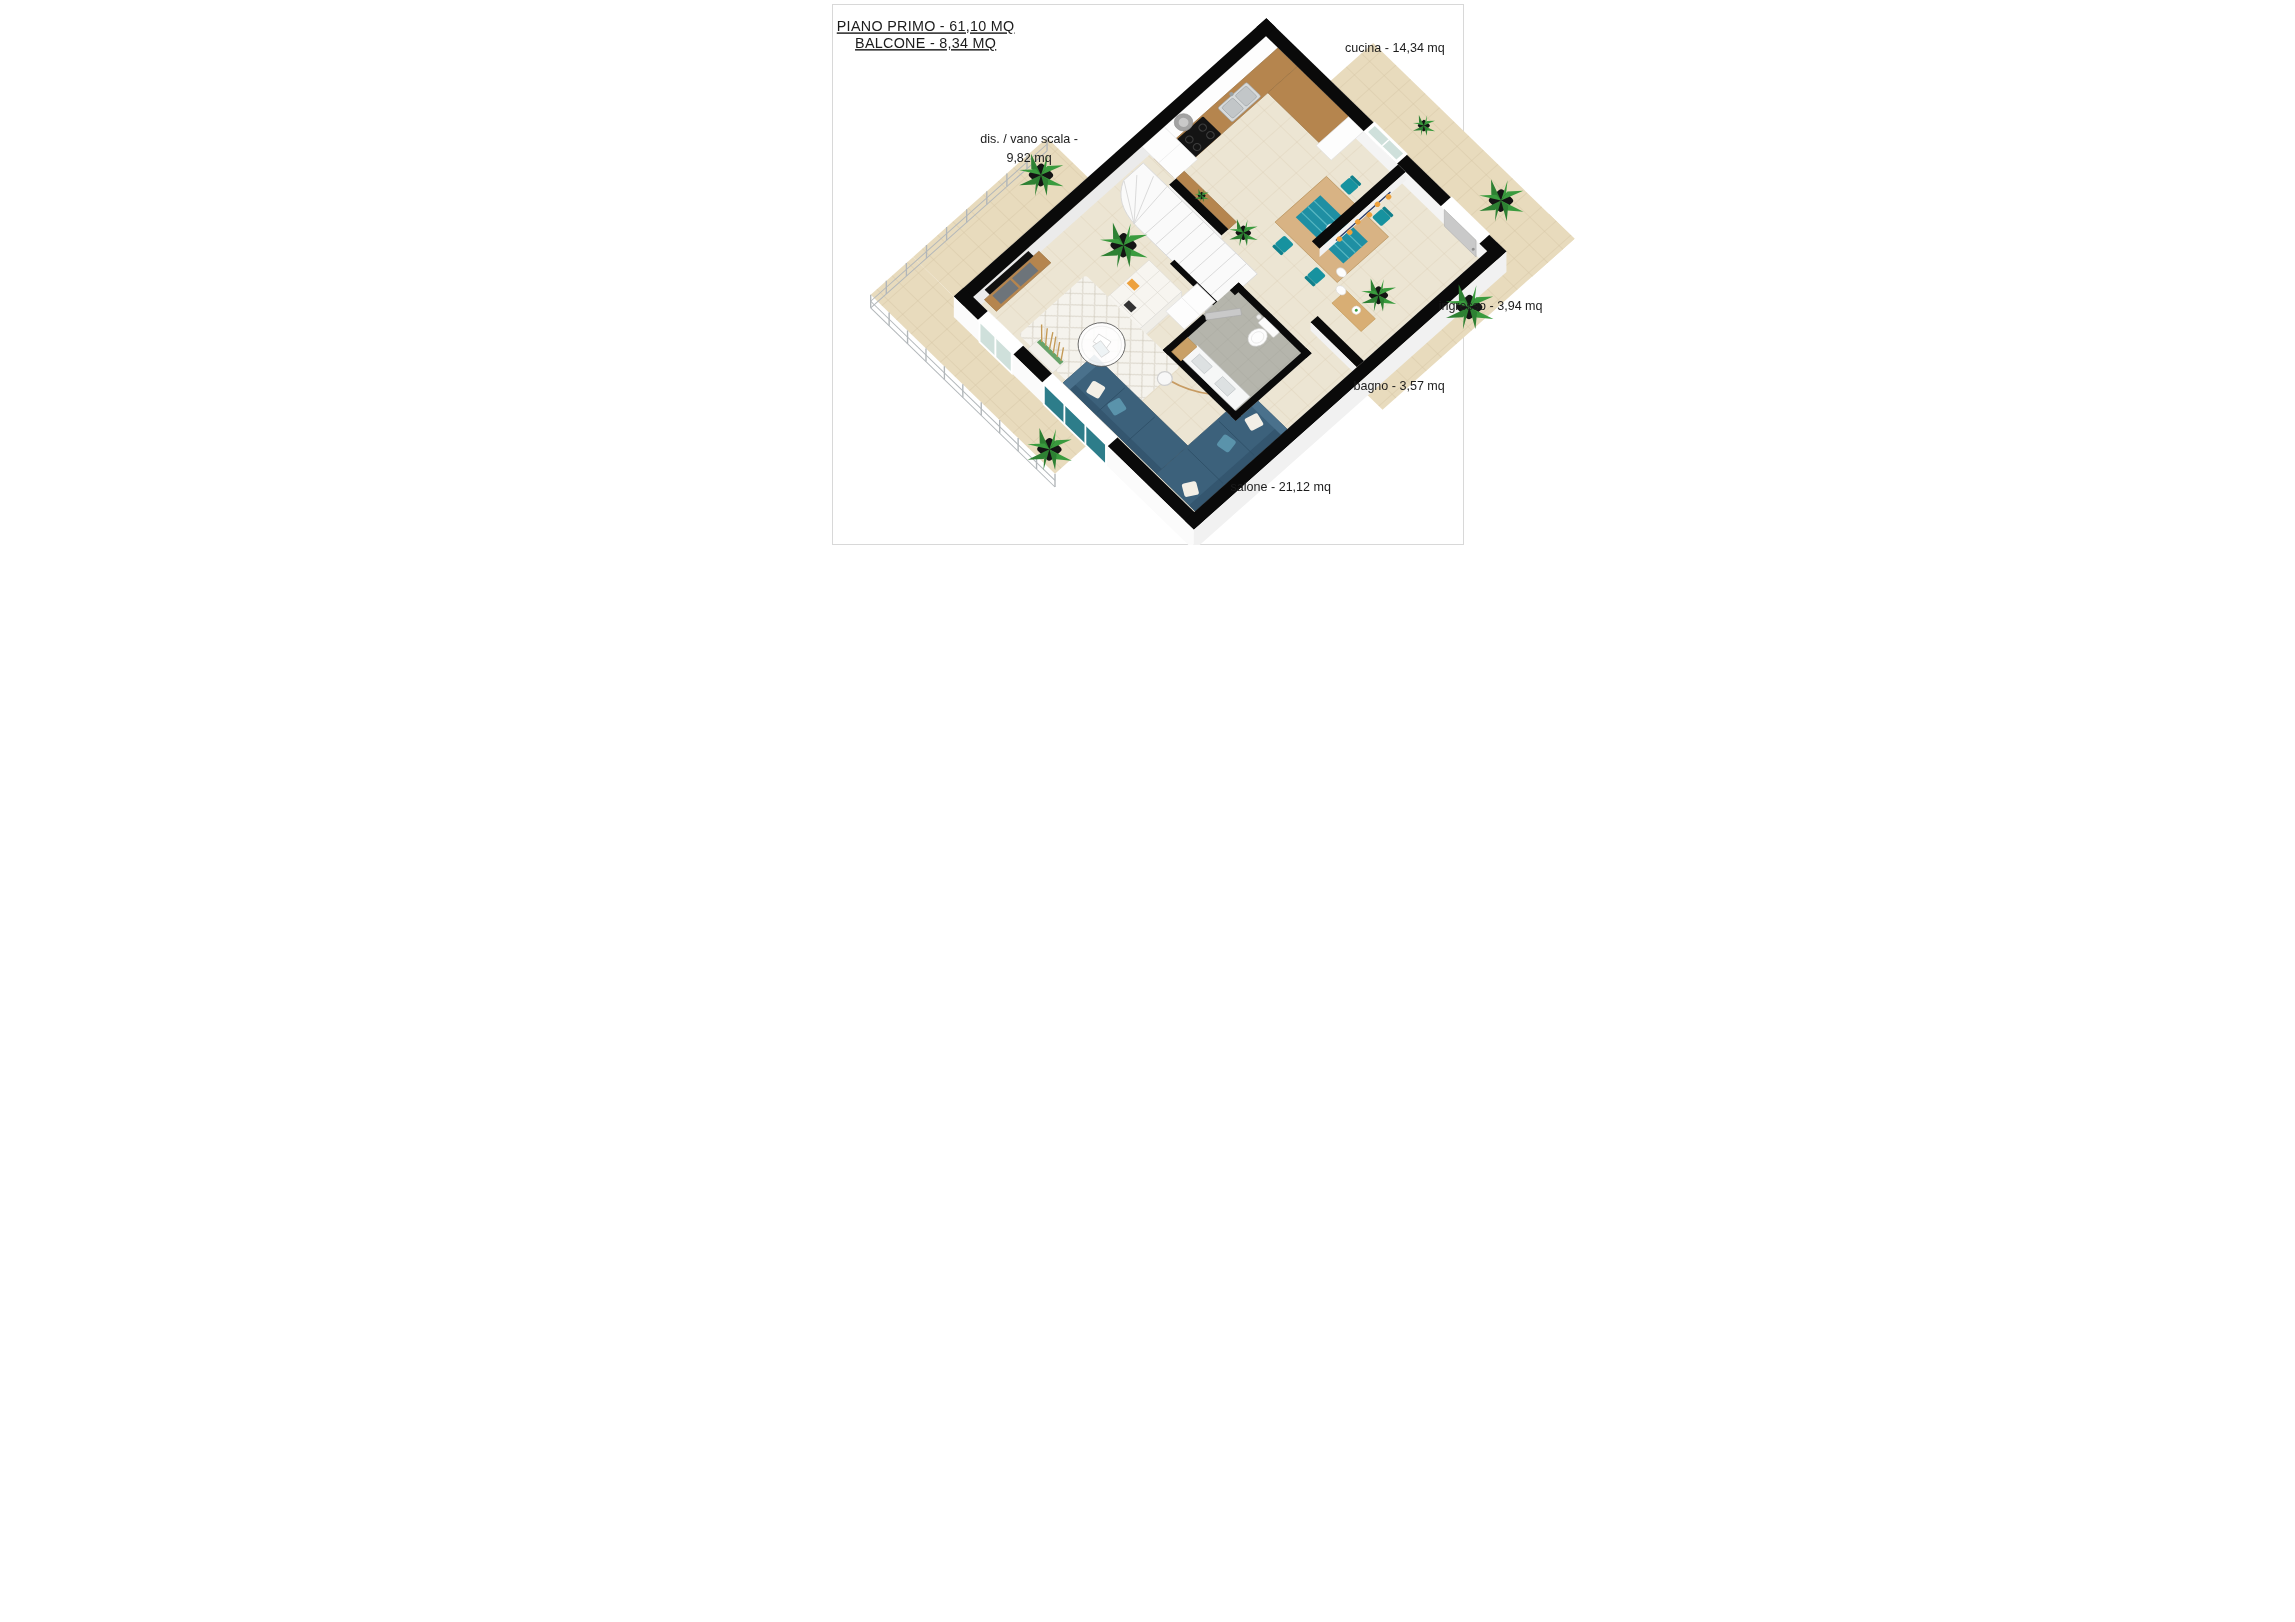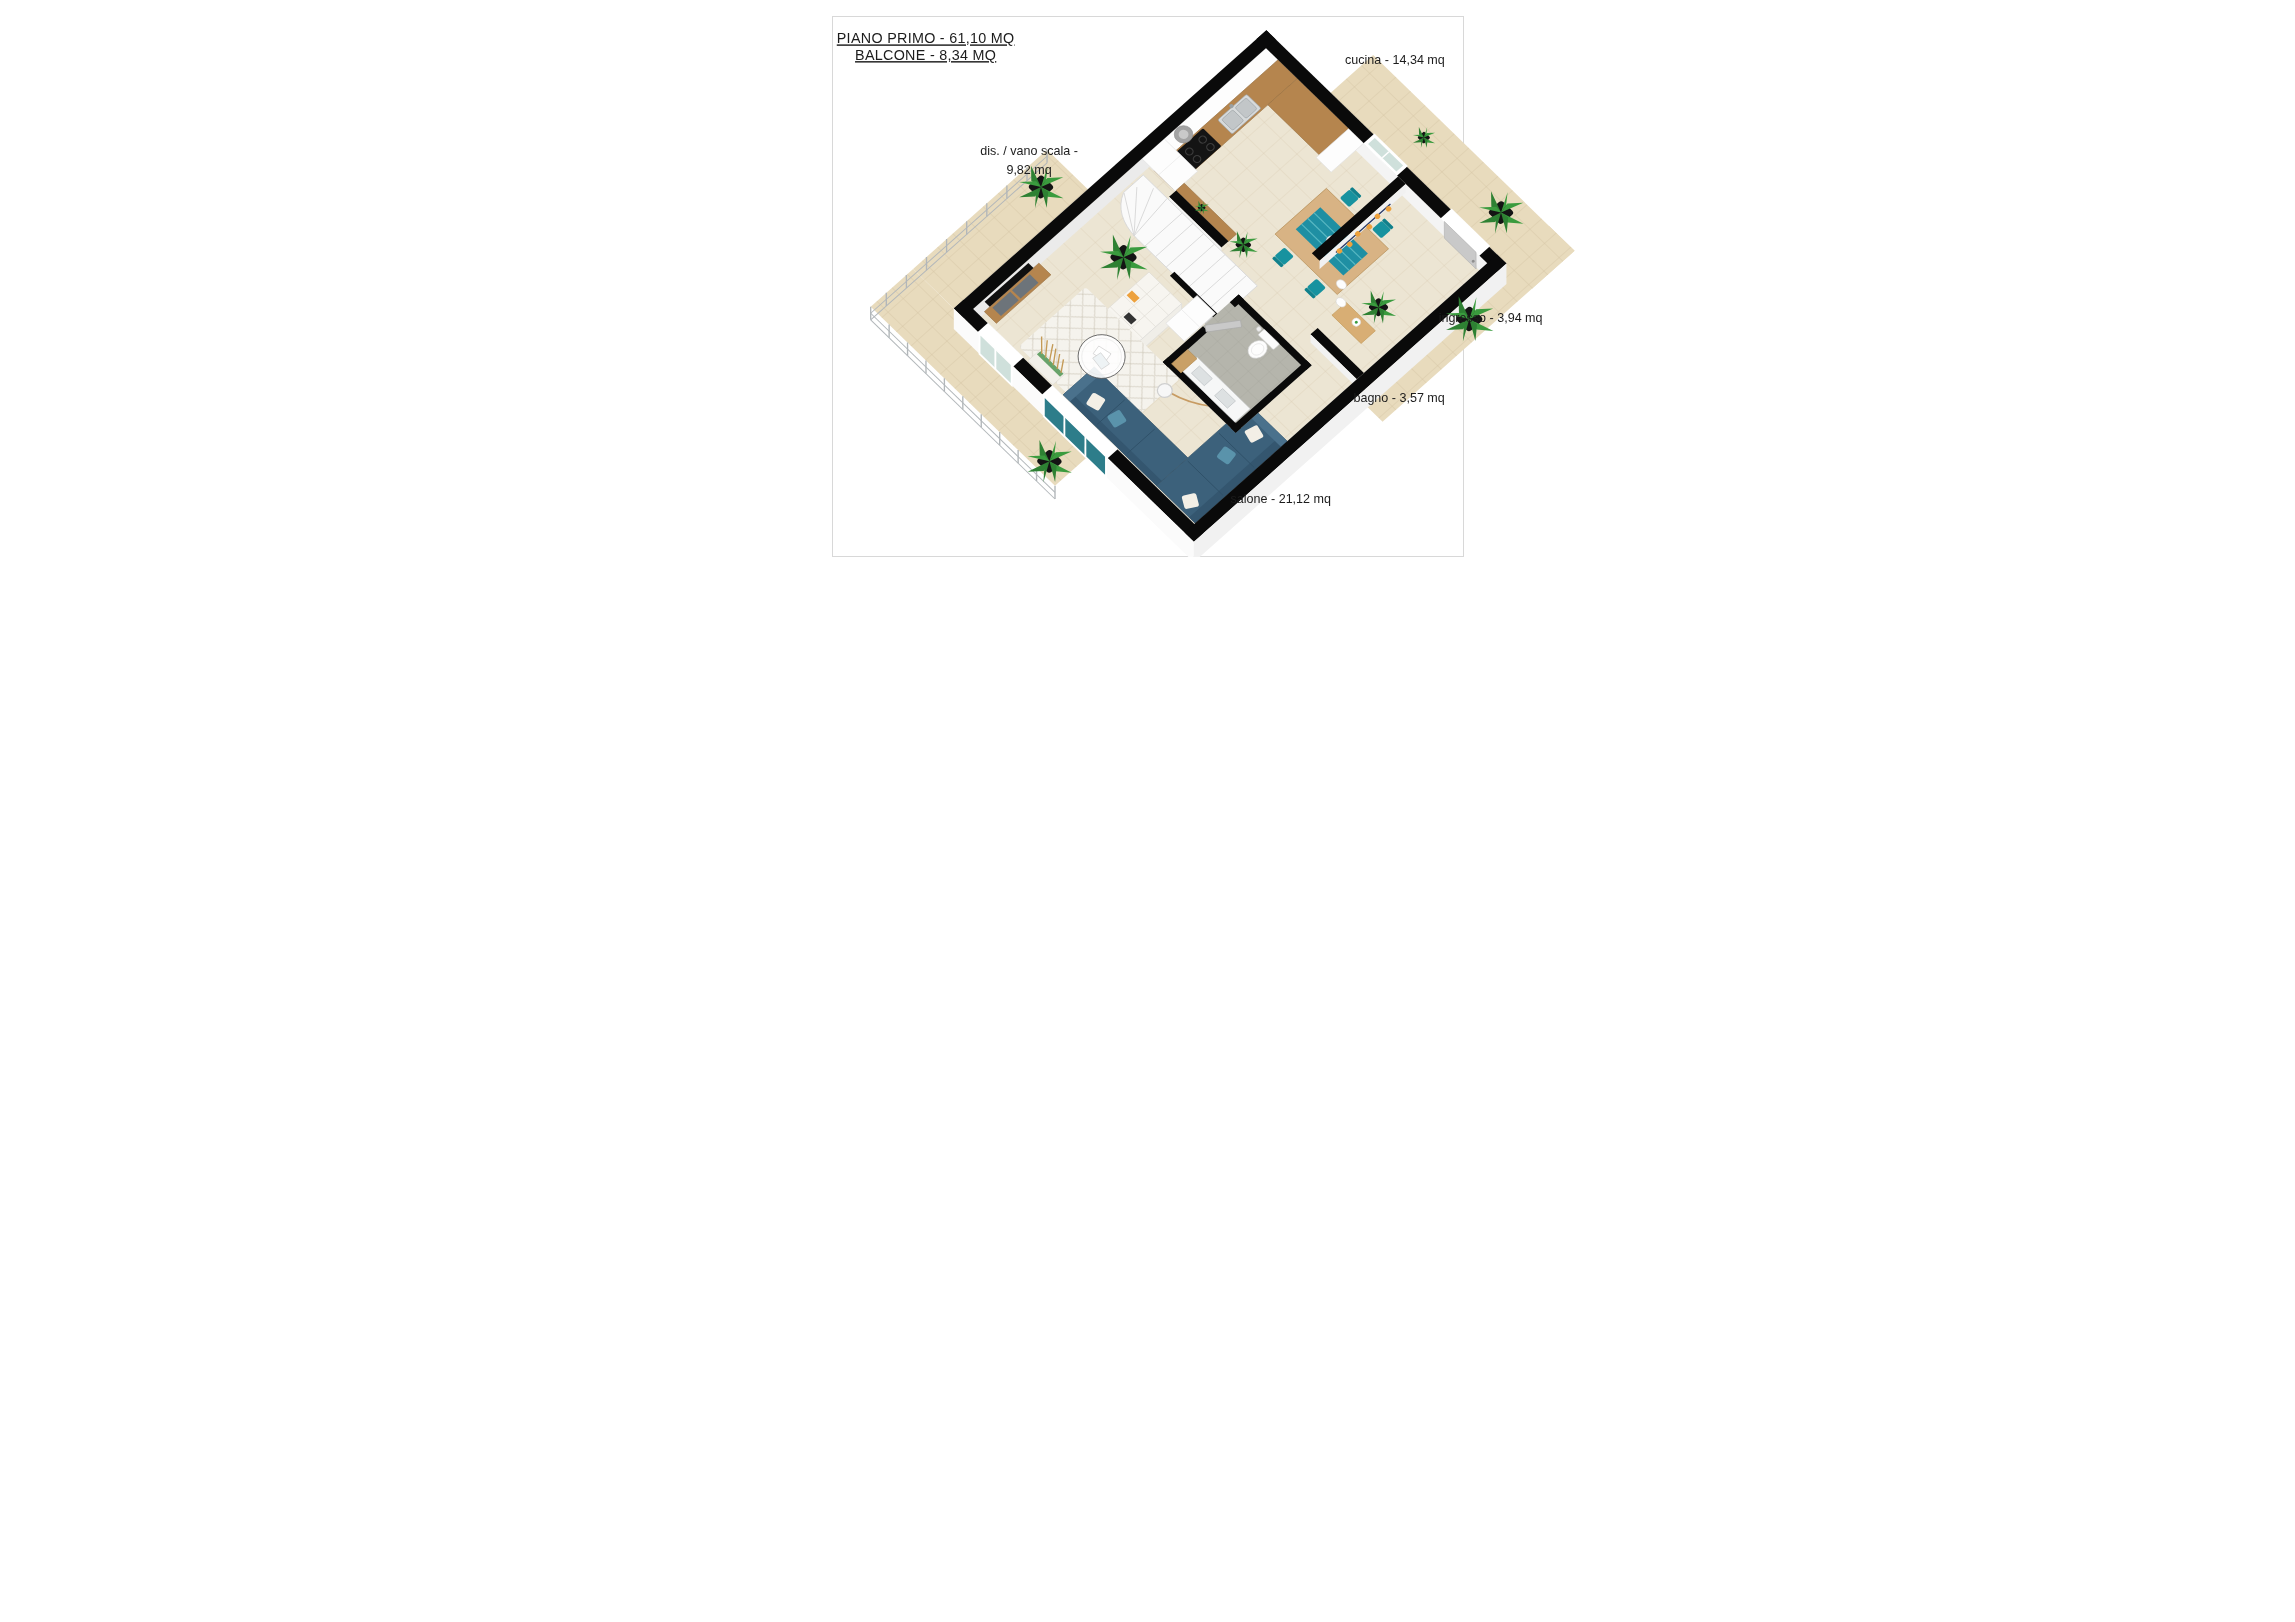--- a/index.html
+++ b/index.html
@@ -1,17 +1,17 @@
 <!DOCTYPE html>
 <html style="--wall: #0a0a0a; --floor: #ece5d3; --floor-line: #dbcfb6; --balcony: #e8dbbd; --balcony-line: #d2c2a0; --bath-floor: #b5b5ac; --bath-line: #a3a399; --wood: #b5854e; --wood-light: #d8b384; --teal: #17929f; --runner: #1f8fa3; --sofa: #3c617b; --sofa-dark: #2f5068; --rug: #f5f3ed; --rug-line: #c6bfb0; --stair: #fafafa; --stair-edge: #d9d9d9; --door-gray: #c9c9c9; --glass: #cfe0db; --glass-teal: #2d7d8a; --plant: #3a9b3e; --plant-dark: #2e8133; --pot: #141414; --steel: #b2b7ba; --orange: #eda13d; --navy: #2a3a66; --tv: #101010; --gray-furn: #6d747a;font-size:9.6px"><head>
 <meta charset="utf-8">
 <style>
   html,body{margin:0;padding:0;background:#fff;}
   .stage{
-    width:632px;height:541px;margin:16px auto;position:relative;
+    width:632px;height:541px;margin:4px auto;position:relative;
     background:#fff;border:0.6px solid #d8d8d8;box-sizing:border-box;
     font-family:"Liberation Sans",sans-serif;
   }
   svg{display:block}
   text{fill:#1c1c1c;font-family:"Liberation Sans",sans-serif;}
   .title-line{font-size:24px;text-decoration:underline;text-anchor:middle;letter-spacing:.5px}
   .room-label{font-size:21px;text-anchor:middle}
   .wallT{fill:var(--wall)}
   .jamb{fill:#ffffff}
   .stairbody{fill:var(--stair);stroke:var(--stair-edge);stroke-width:1.5}

